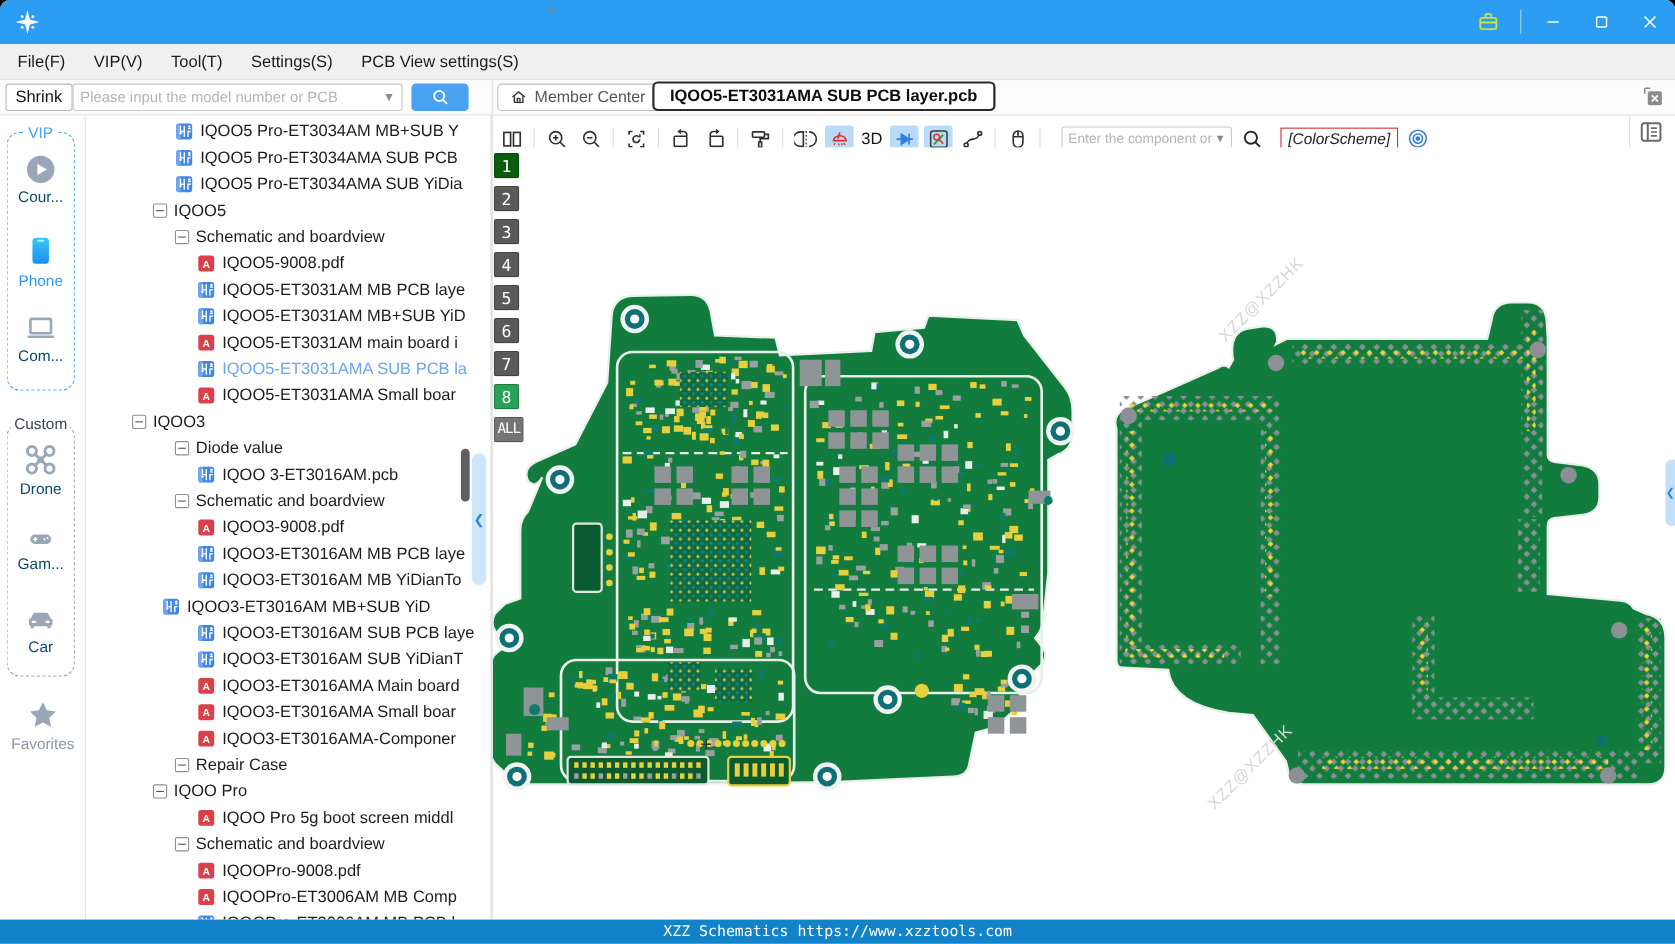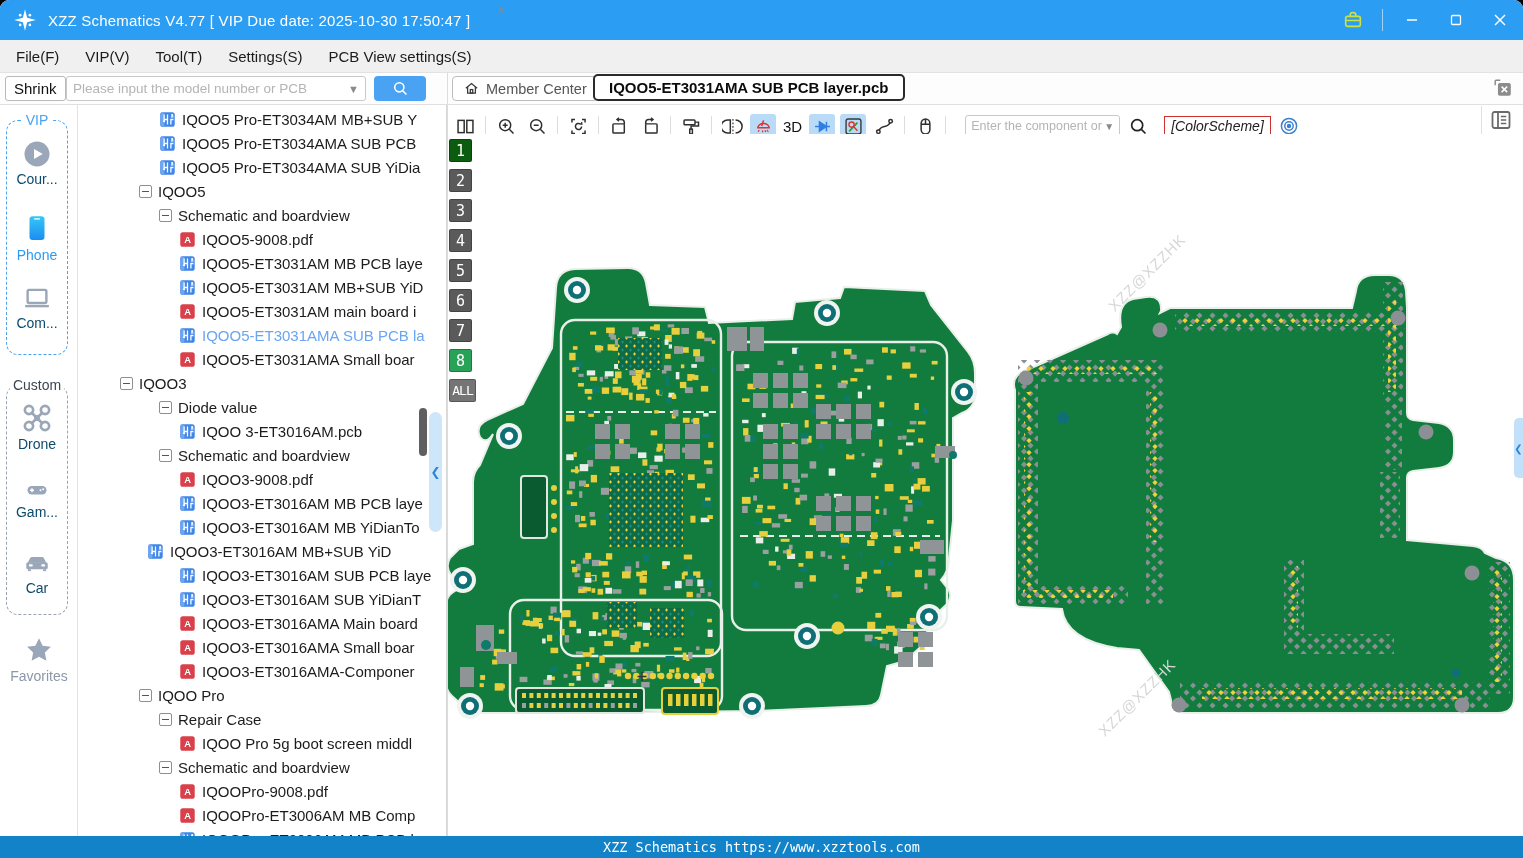--- a/index.html
+++ b/index.html
@@ -111,21 +111,20 @@
 <div id="app">
 
   <div class="titlebar">
     <svg class="appicon" viewBox="0 0 24 24">
       <path d="M12 2 L14 10 L22 12 L14 14 L12 22 L10 14 L2 12 L10 10 Z" fill="#fff"></path>
       <circle cx="7.5" cy="7.5" r="1.2" fill="#fff"></circle>
         <circle cx="16.5" cy="7.5" r="1.2" fill="#fff"></circle>
       <circle cx="7.5" cy="16.5" r="1.2" fill="#fff"></circle>
         <circle cx="16.5" cy="16.5" r="1.2" fill="#fff"></circle>
     </svg>
-    <span class="title">XZZ Schematics V4.77 [ VIP Due date: 2025-10-30 17:50:47 ]</span>
     <div class="winctrls">
       <span class="wbtn">
         <svg viewBox="0 0 24 24" width="22" height="22" fill="none" stroke="#cde23e" stroke-width="1.8">
           <rect x="4" y="8" width="16" height="11" rx="2"></rect>
           <path d="M9 8V6.5A2.5 2.5 0 0 1 11.5 4h1A2.5 2.5 0 0 1 15 6.5V8"></path>
           <path d="M4 12.5h16"></path>
         </svg>
       </span>
       <span class="sep"></span>
       <span class="wbtn">
@@ -509,28 +508,28 @@
   <div class="trow" style="padding-left: 100px;">
     <span class="ticon">
             <svg viewBox="0 0 20 20" width="17" height="17">
               <rect x="1.5" y="1.5" width="17" height="17" rx="3" fill="#d9404a"></rect>
               <text x="10" y="14.5" font-size="11" font-family="Liberation Sans,sans-serif" font-weight="bold" fill="#fff" text-anchor="middle">A</text>
             </svg>
           </span>
     <span class="tlabel">IQOO3-ET3016AMA-Componer</span>
   </div>
 
+  <div class="trow" style="padding-left: 80px;">
+    <span class="minusbox"></span>
+    <span class="tlabel">Repair Case</span>
+  </div>
+
   <div class="trow" style="padding-left: 60px;">
     <span class="minusbox"></span>
     <span class="tlabel">IQOO Pro</span>
-  </div>
-
-  <div class="trow" style="padding-left: 80px;">
-    <span class="minusbox"></span>
-    <span class="tlabel">Repair Case</span>
   </div>
 
   <div class="trow" style="padding-left: 100px;">
     <span class="ticon">
             <svg viewBox="0 0 20 20" width="17" height="17">
               <rect x="1.5" y="1.5" width="17" height="17" rx="3" fill="#d9404a"></rect>
               <text x="10" y="14.5" font-size="11" font-family="Liberation Sans,sans-serif" font-weight="bold" fill="#fff" text-anchor="middle">A</text>
             </svg>
           </span>
     <span class="tlabel">IQOO Pro 5g boot screen middl</span>

